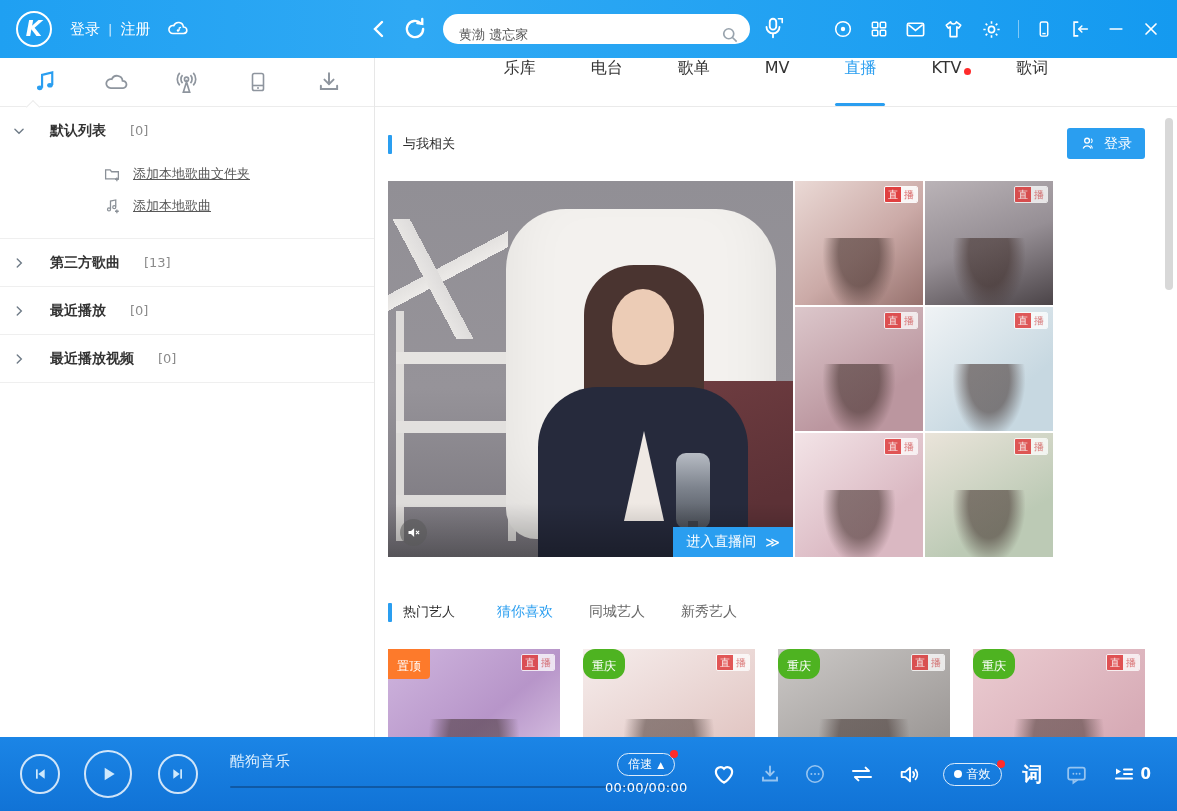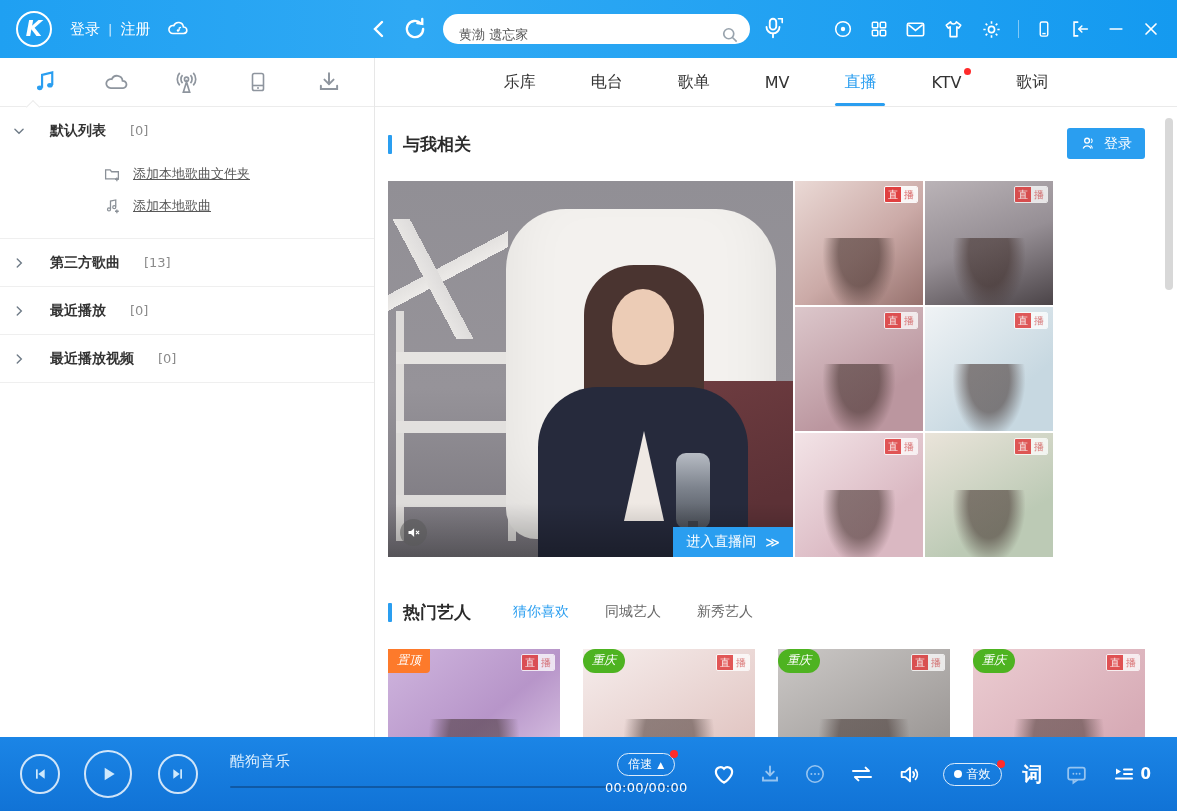--- a/index.html
+++ b/index.html
@@ -36,32 +36,32 @@
   .side-head { display:flex; align-items:center; height:47px; padding-left:12px; gap:24px; cursor:pointer; }
   .side-head .nm { font-weight:bold; color:#333; }
   .side-head .ct { color:#8b8b8b; font-size:13px; }
   .side-actions { padding:4px 0 16px 0; }
   .side-action { display:flex; align-items:center; gap:12px; height:32px; padding-left:103px; color:#585858; font-size:13px; cursor:pointer; }
   .side-action .lbl { text-decoration:underline; }
 
   
   .content { flex:1; display:flex; flex-direction:column; min-width:0; }
   .nav { flex:0 0 49px; border-bottom:1px solid #eaeaea; display:flex; align-items:stretch; justify-content:center; gap:53px; font-size:16px; color:#333; }
-  .nav-tab { position:relative; display:flex; align-items:center; cursor:pointer; padding:0 1px; }
+  .nav-tab { position:relative; display:flex; cursor:pointer; padding:0 1px; }
   .nav-tab.active { color:#2a9ef0; }
   .nav-tab.active::after { content:""; position:absolute; left:-8px; right:-8px; bottom:0; height:3px; background:#2a9ef0; border-radius:2px; }
   .reddot { position:absolute; top:10px; right:-9px; width:7px; height:7px; background:#ff2b2b; border-radius:50%; }
 
   .scroll { flex:1; position:relative; overflow:hidden; background:#fff; }
   .inner { position:absolute; left:13px; top:0; width:757px; }
   .sec-head { display:flex; align-items:center; height:30px; position:relative; }
   .sec-head.first { margin-top:22px; }
   .sec-head.second { margin-top:40px; }
   .sec-bar { width:4px; height:19px; background:#2a9ef0; margin-right:11px; border-radius:1px; }
-  .sec-title { font-size:17px; font-weight:bold; color:#2b2b2b; margin-right:42px; }
+  .sec-title { font-size:13px; font-weight:normal; color:#2b2b2b; margin-right:42px; }
   .sec-tabs { display:flex; gap:58px; font-size:14px; color:#666; }
   .sec-tabs.tight { gap:36px; }
   .sec-tab { cursor:pointer; }
   .sec-tab.active { color:#2a9ef0; }
   .login-btn { position:absolute; right:0; top:-1px; height:31px; padding:0 13px; background:#2a9ef0; color:#fff; border:none; border-radius:3px; font-size:14px; display:flex; align-items:center; gap:7px; cursor:pointer; font-family:inherit; }
 
   
   .live-row { margin-top:22px; display:flex; }
   .hero { position:relative; width:405px; height:376px; overflow:hidden; background:linear-gradient(180deg,#918f95 0%,#969399 55%,#77747b 100%); }
   .hero .windmill { position:absolute; left:-30px; top:38px; width:150px; height:120px; background:
@@ -99,21 +99,21 @@
   .live-badge.muted { opacity:.85; }
 
   
   .cards { margin-top:22px; display:flex; gap:23px; height:160px; }
   .card { position:relative; width:172px; height:160px; overflow:hidden; }
   .card::after { content:""; position:absolute; left:24%; bottom:-6%; width:52%; height:62%; background:radial-gradient(ellipse at 50% 22%, rgba(55,40,36,.5) 0 40%, transparent 72%); }
   .c1 { background:linear-gradient(140deg,#cfb5de,#b795c9 50%,#e9d9ef); }
   .c2 { background:linear-gradient(150deg,#f6edec,#e2c7c4 70%); }
   .c3 { background:linear-gradient(150deg,#cbc8c6,#9d9997 70%); }
   .c4 { background:linear-gradient(140deg,#ebccd1,#d7abb6 70%); }
-  .corner { position:absolute; top:0; left:0; padding:3px 9px 4px; font-size:12px; color:#fff; border-radius:0 0 4px 0; z-index:2;font-style:italic; }
+  .corner { position:absolute; top:0; left:0; padding:9px 9px 4px; font-size:12px; color:#fff; border-radius:0 0 4px 0; z-index:2; }
   .corner.orange { background:#fd7a2b; }
   .corner.green { background:#4eb321;border-radius:12px; }
 
   .scrollbar { position:absolute; right:4px; top:11px; width:8px; height:172px; background:#d8d8d8; border-radius:4px; cursor:pointer; }
 
   
   .player { position:relative; flex:0 0 74px; background:linear-gradient(180deg,#1b85e6,#1173d6); color:#fff; }
   .circle-btn { position:absolute; border:2px solid rgba(255,255,255,.8); border-radius:50%; display:flex; align-items:center; justify-content:center; cursor:pointer; }
   .btn-prev { left:20px; top:17px; width:40px; height:40px; }
   .btn-play { left:84px; top:13px; width:48px; height:48px; }

